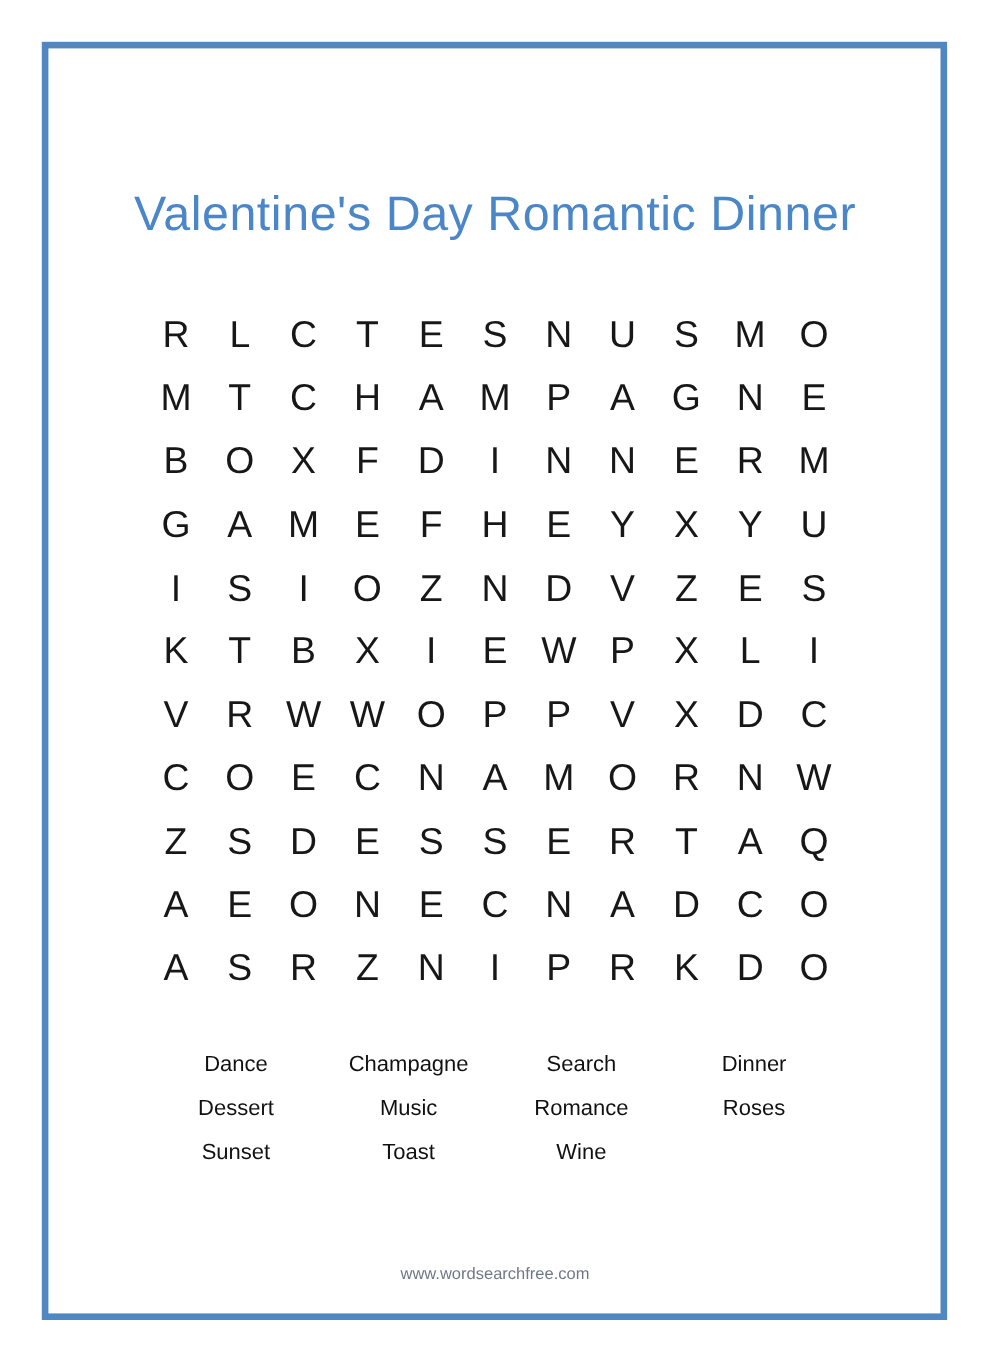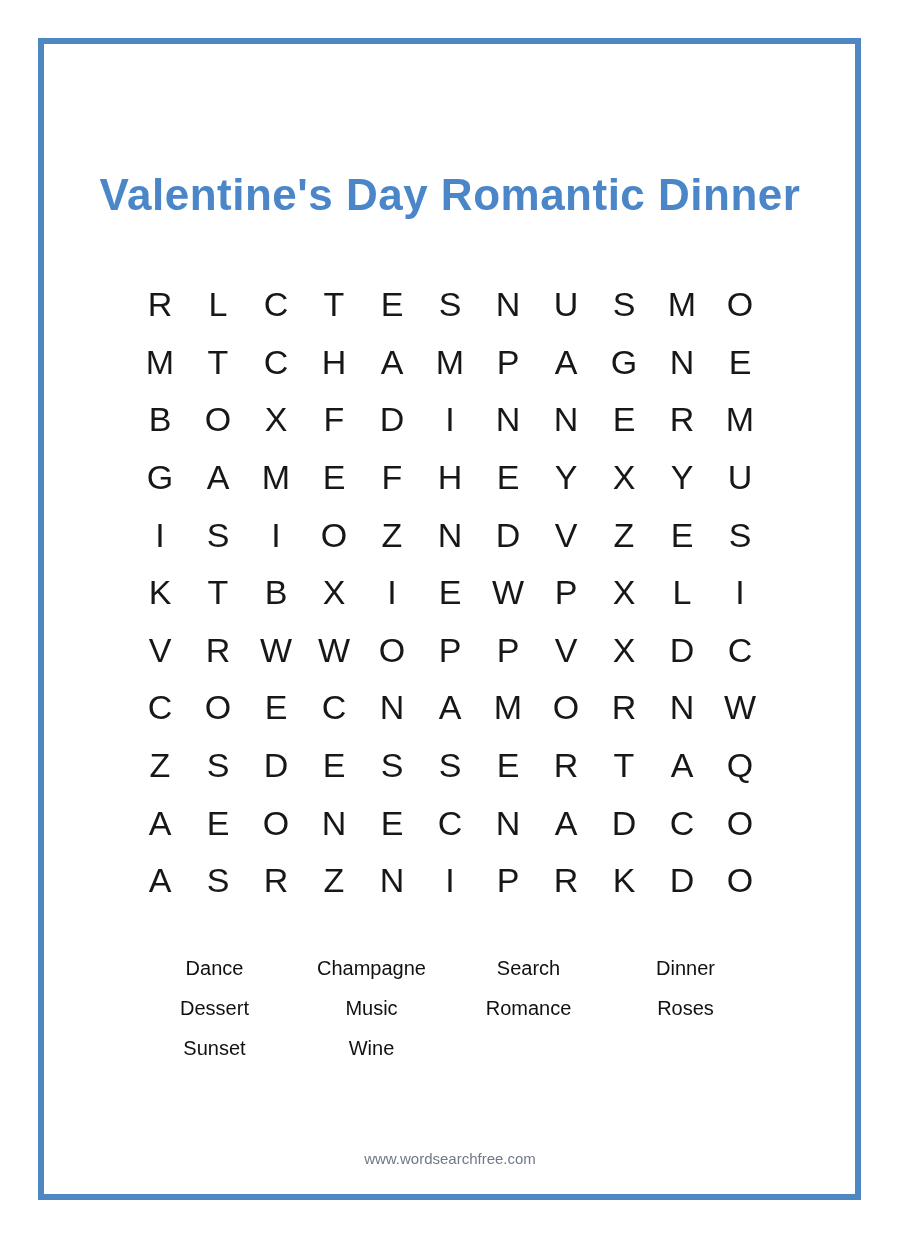--- a/index.html
+++ b/index.html
@@ -25,21 +25,21 @@
     border: 6px solid var(--border-blue, #4e87c2);
   }
   .title {
     position: absolute;
     top: 140px;
     left: 0;
     width: 100%;
     text-align: center;
     font-size: 44px;
     line-height: 52px;
-    font-weight: bold;
+    font-weight: normal;
     color: var(--title-blue, #4a86c8);
     letter-spacing: 0.5px;
   }
   .subtitle {
     position: absolute;
     top: 200px;
     left: 0;
     width: 100%;
     text-align: center;
     font-size: 25px;
@@ -227,18 +227,19 @@
   <div class="word-list">
       <div class="word">Dance</div>
       <div class="word">Champagne</div>
       <div class="word">Search</div>
       <div class="word">Dinner</div>
       <div class="word">Dessert</div>
       <div class="word">Music</div>
       <div class="word">Romance</div>
       <div class="word">Roses</div>
       <div class="word">Sunset</div>
+      <div class="word">Toast</div>
       <div class="word">Wine</div>
     </div>
 
   <div class="footer">www.wordsearchfree.com</div>
 
 </div>
 
 </body></html>

